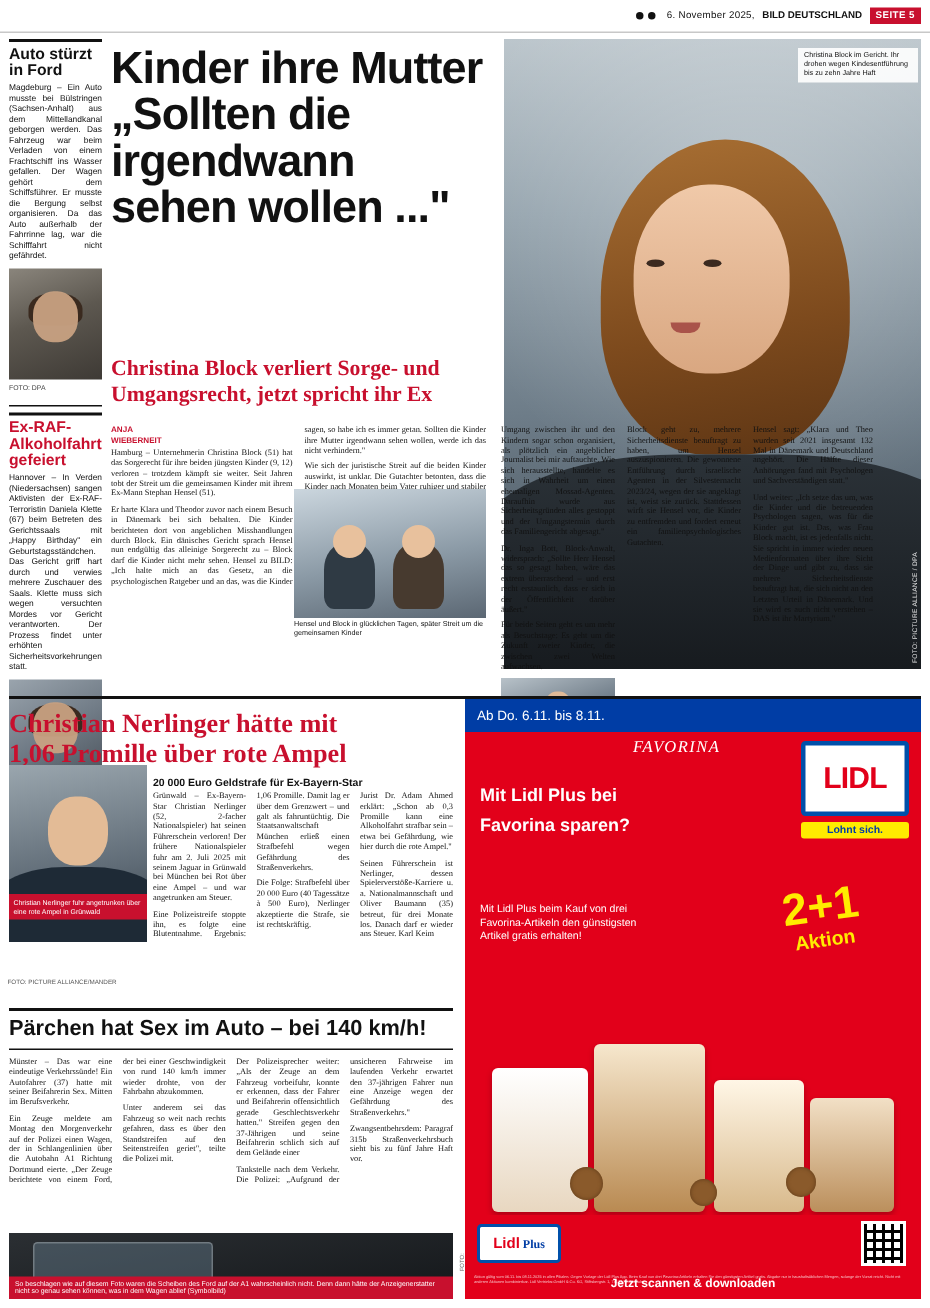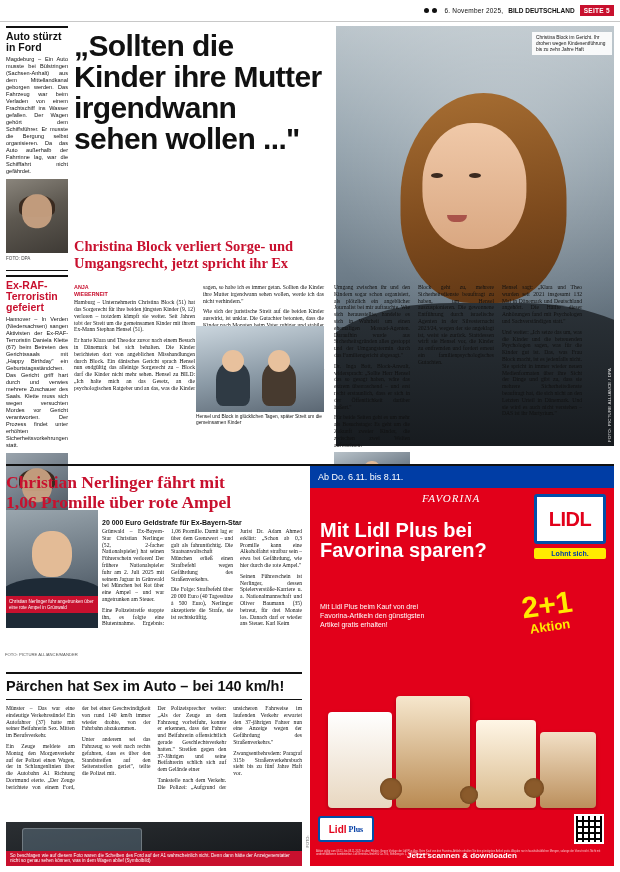--- a/index.html
+++ b/index.html
@@ -249,21 +249,21 @@
     font-weight:bold; font-size:7px; padding:2px 0; border-radius:2px;
   }
   .favorina {
     position:absolute; left:112px; top:26px;
     font-family:"Liberation Serif", serif; font-style:italic;
     font-size:11px; color:#fff; letter-spacing:1px;text-align:center;
   }
   .ad-head {
     position:absolute; left:10px; top:54px; width:190px;
     font-family:"Liberation Sans", sans-serif; font-weight:bold;
-    font-size:20px; line-height:20px; color:#fff;
+    font-size:12px; line-height:20px; color:#fff;
   }
   .ad-sub {
     position:absolute; left:10px; top:136px; width:120px;
     font-family:"Liberation Sans", sans-serif;
     font-size:7px; line-height:9px; color:#fff;
   }
   .aktion {
     position:absolute; right:18px; top:124px; width:96px; text-align:center;
     color:#ffeb00; font-family:"Liberation Sans", sans-serif; font-weight:bold;
     transform:rotate(-8deg);
@@ -373,21 +373,21 @@
           <div class="face"></div>
       </div>
       <div class="rail-cap">FOTO: DPA</div>
     </div>
 
     <div class="rail-sep"></div>
 
     <div class="rail-box">
       <div class="rail-h red">
         <span>Ex-RAF-</span><br>
-        <span>Terroristin</span><br>
+        <span>Alkoholfahrt</span><br>
         <span>gefeiert</span>
       </div>
       <div class="rail-sub">Hannover – In Verden (Niedersachsen) sangen Aktivisten der Ex-RAF-Terroristin Daniela Klette (67) beim Betreten des Gerichtssaals mit „Happy Birthday" ein Geburtstagsständchen. Das Gericht griff hart durch und verwies mehrere Zuschauer des Saals. Klette muss sich wegen versuchten Mordes vor Gericht verantworten. Der Prozess findet unter erhöhten Sicherheitsvorkehrungen statt.</div>
       <div class="rail-photo p2">
         <div class="hair"></div>
           <div class="face"></div>
       </div>
       <div class="rail-cap">FOTO: PICTURE ALLIANCE</div>
     </div>
   </div>
@@ -400,22 +400,22 @@
       <div class="face"></div>
       <div class="eye l"></div>
         <div class="eye r"></div>
       <div class="mouth"></div>
       <div class="body"></div>
       <div class="lead-capbox">Christina Block im Gericht. Ihr drohen wegen Kindesentführung bis zu zehn Jahre Haft</div>
       <div class="photo-credit-v">FOTO: PICTURE ALLIANCE / DPA</div>
     </div>
 
     <div class="headline">
+      <span class="l">Kinder ihre Mutter</span>
       <span class="l">„Sollten die</span>
-      <span class="l">Kinder ihre Mutter</span>
       <span class="l">irgendwann</span>
       <span class="l">sehen wollen ..."</span>
     </div>
 
     <div class="subhead">
       <span>Christina Block verliert Sorge- und</span><br>
       <span>Umgangsrecht, jetzt spricht ihr Ex</span>
     </div>
 
     <div class="lead-cols">
@@ -453,21 +453,21 @@
     <div class="rcol" style="left:428px; top:258px; width:80px;">
       <p class="body-txt">Hensel sagt: „Klara und Theo wurden seit 2021 insgesamt 132 Mal in Dänemark und Deutschland angehört. Die Hälfte dieser Anhörungen fand mit Psychologen und Sachverständigen statt."</p>
       <p class="body-txt">Und weiter: „Ich setze das um, was die Kinder und die betreuenden Psychologen sagen, was für die Kinder gut ist. Das, was Frau Block macht, ist es jedenfalls nicht. Sie spricht in immer wieder neuen Medienformaten über ihre Sicht der Dinge und gibt zu, dass sie mehrere Sicherheitsdienste beauftragt hat, die sich nicht an den Letzten Urteil in Dänemark. Und sie wird es auch nicht verstehen – DAS ist ihr Martyrium."</p>
     </div>
   </div>
 
   <div class="hr-thick" style="top:464px;"></div>
 
   <div class="mid">
     <div class="mid-h">
-      <span>Christian Nerlinger fährt mit</span><br>
+      <span>Christian Nerlinger hätte mit</span><br>
       <span>1,06 Promille über rote Ampel</span>
     </div>
     <div class="mid-sub">20 000 Euro Geldstrafe für Ex-Bayern-Star</div>
 
     <div class="mid-photo">
       <div class="head"></div>
         <div class="suit"></div>
     </div>
     <div class="mid-photo-cap">Christian Nerlinger fuhr angetrunken über eine rote Ampel in Grünwald</div>
     <div class="mid-cred">FOTO: PICTURE ALLIANCE/MANDER</div>

